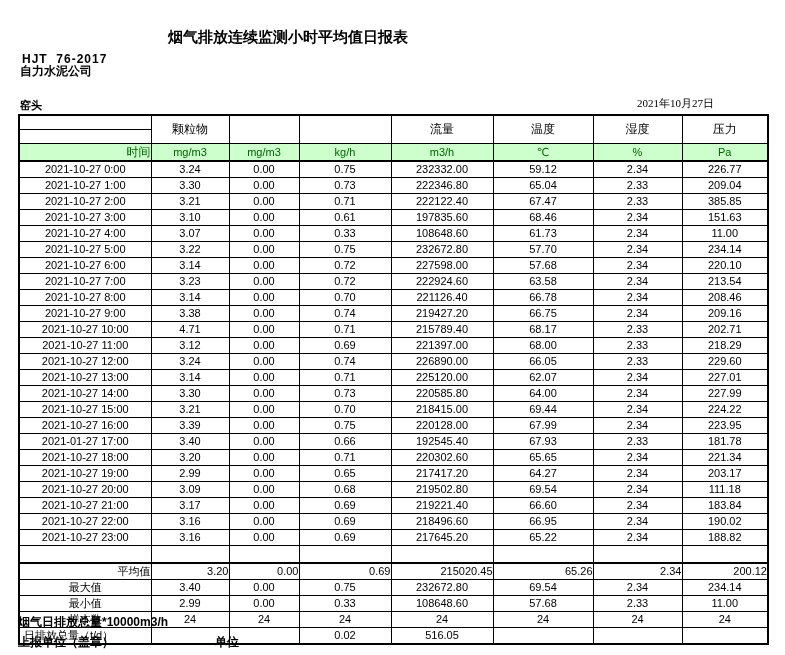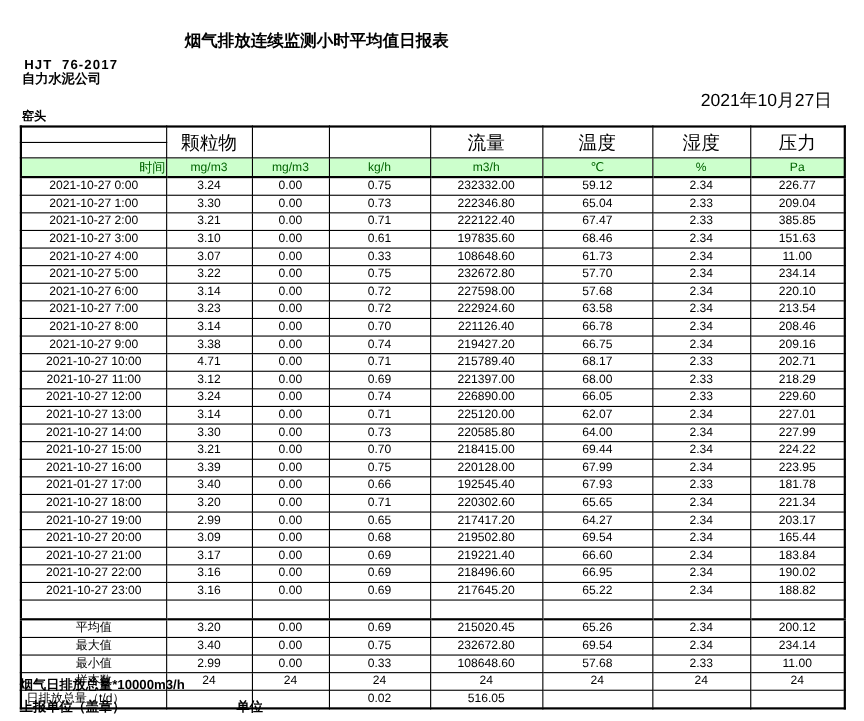--- a/index.html
+++ b/index.html
@@ -5,41 +5,41 @@
   html,body{margin:0;padding:0;}
   body{
     width:785px;height:655px;position:relative;background:#ffffff;color:#000;
     font-family:"Liberation Sans","DejaVu Sans",sans-serif;
   }
   .abs{position:absolute;}
   #standard-code{left:22px;top:8px;font-size:12px;font-weight:bold;letter-spacing:1px;white-space:pre;margin-top:44px;}
   #page-title{left:168px;top:28px;font-size:15px;font-weight:bold;}
   #company-name{left:20px;top:63px;font-size:12px;font-weight:bold;text-align:right;}
   #site-name{left:20px;top:98px;font-size:11px;font-weight:bold;}
-  #report-date{left:637px;top:81px;font-size:16px;}
+  #report-date{left:637px;top:96px;font-size:11px;font-family:Liberation Serif, serif;}
   #report-table{
     position:absolute;left:18px;top:114px;width:749px;
     border-collapse:collapse;table-layout:fixed;
     border:2px solid var(--border,#000);
   }
   #report-table td{
     border:1px solid var(--border,#000);
     font-size:11px;text-align:center;padding:0;
     height:15px;line-height:13px;white-space:nowrap;overflow:hidden;
   }
   #report-table tr.hdr-sub td{height:13px;}
-  #report-table td.group-label{font-size:17px;}
+  #report-table td.group-label{font-size:12px;}
   #report-table tr.units-row td{
     background:var(--header-bg,#ccffcc);
     color:var(--header-text,#006400);
     height:16px;border-bottom:2px solid var(--border,#000);
   }
   #report-table tr.units-row td.time-label{font-size:12px;text-align:right;}
   #report-table tr.spacer-row td{height:16px;}
-  #report-table tr.summary-first td{border-top:2px solid var(--border,#000);}
+  #report-table tr.summary-first td{border-top:2px solid var(--border,#000);text-align:right;}
   #report-table td.label-left{text-align:left;padding-left:4px;}
   #footer-note{left:18px;top:614px;font-size:12px;font-weight:bold;}
   #footer-report-unit{left:18px;top:634px;font-size:12px;font-weight:bold;}
   #footer-unit{left:215px;top:634px;font-size:12px;font-weight:bold;font-family:Liberation Serif, serif;}
 </style>
 </head>
 <body>
 
 <div class="abs" id="standard-code">HJT  76-2017</div>
 <div class="abs" id="page-title">烟气排放连续监测小时平均值日报表</div>
@@ -283,21 +283,21 @@
         <td>203.17</td>
       </tr>
       <tr>
         <td>2021-10-27 20:00</td>
         <td>3.09</td>
         <td>0.00</td>
         <td>0.68</td>
         <td>219502.80</td>
         <td>69.54</td>
         <td>2.34</td>
-        <td>165.44</td>
+        <td>111.18</td>
       </tr>
       <tr>
         <td>2021-10-27 21:00</td>
         <td>3.17</td>
         <td>0.00</td>
         <td>0.69</td>
         <td>219221.40</td>
         <td>66.60</td>
         <td>2.34</td>
         <td>183.84</td>

